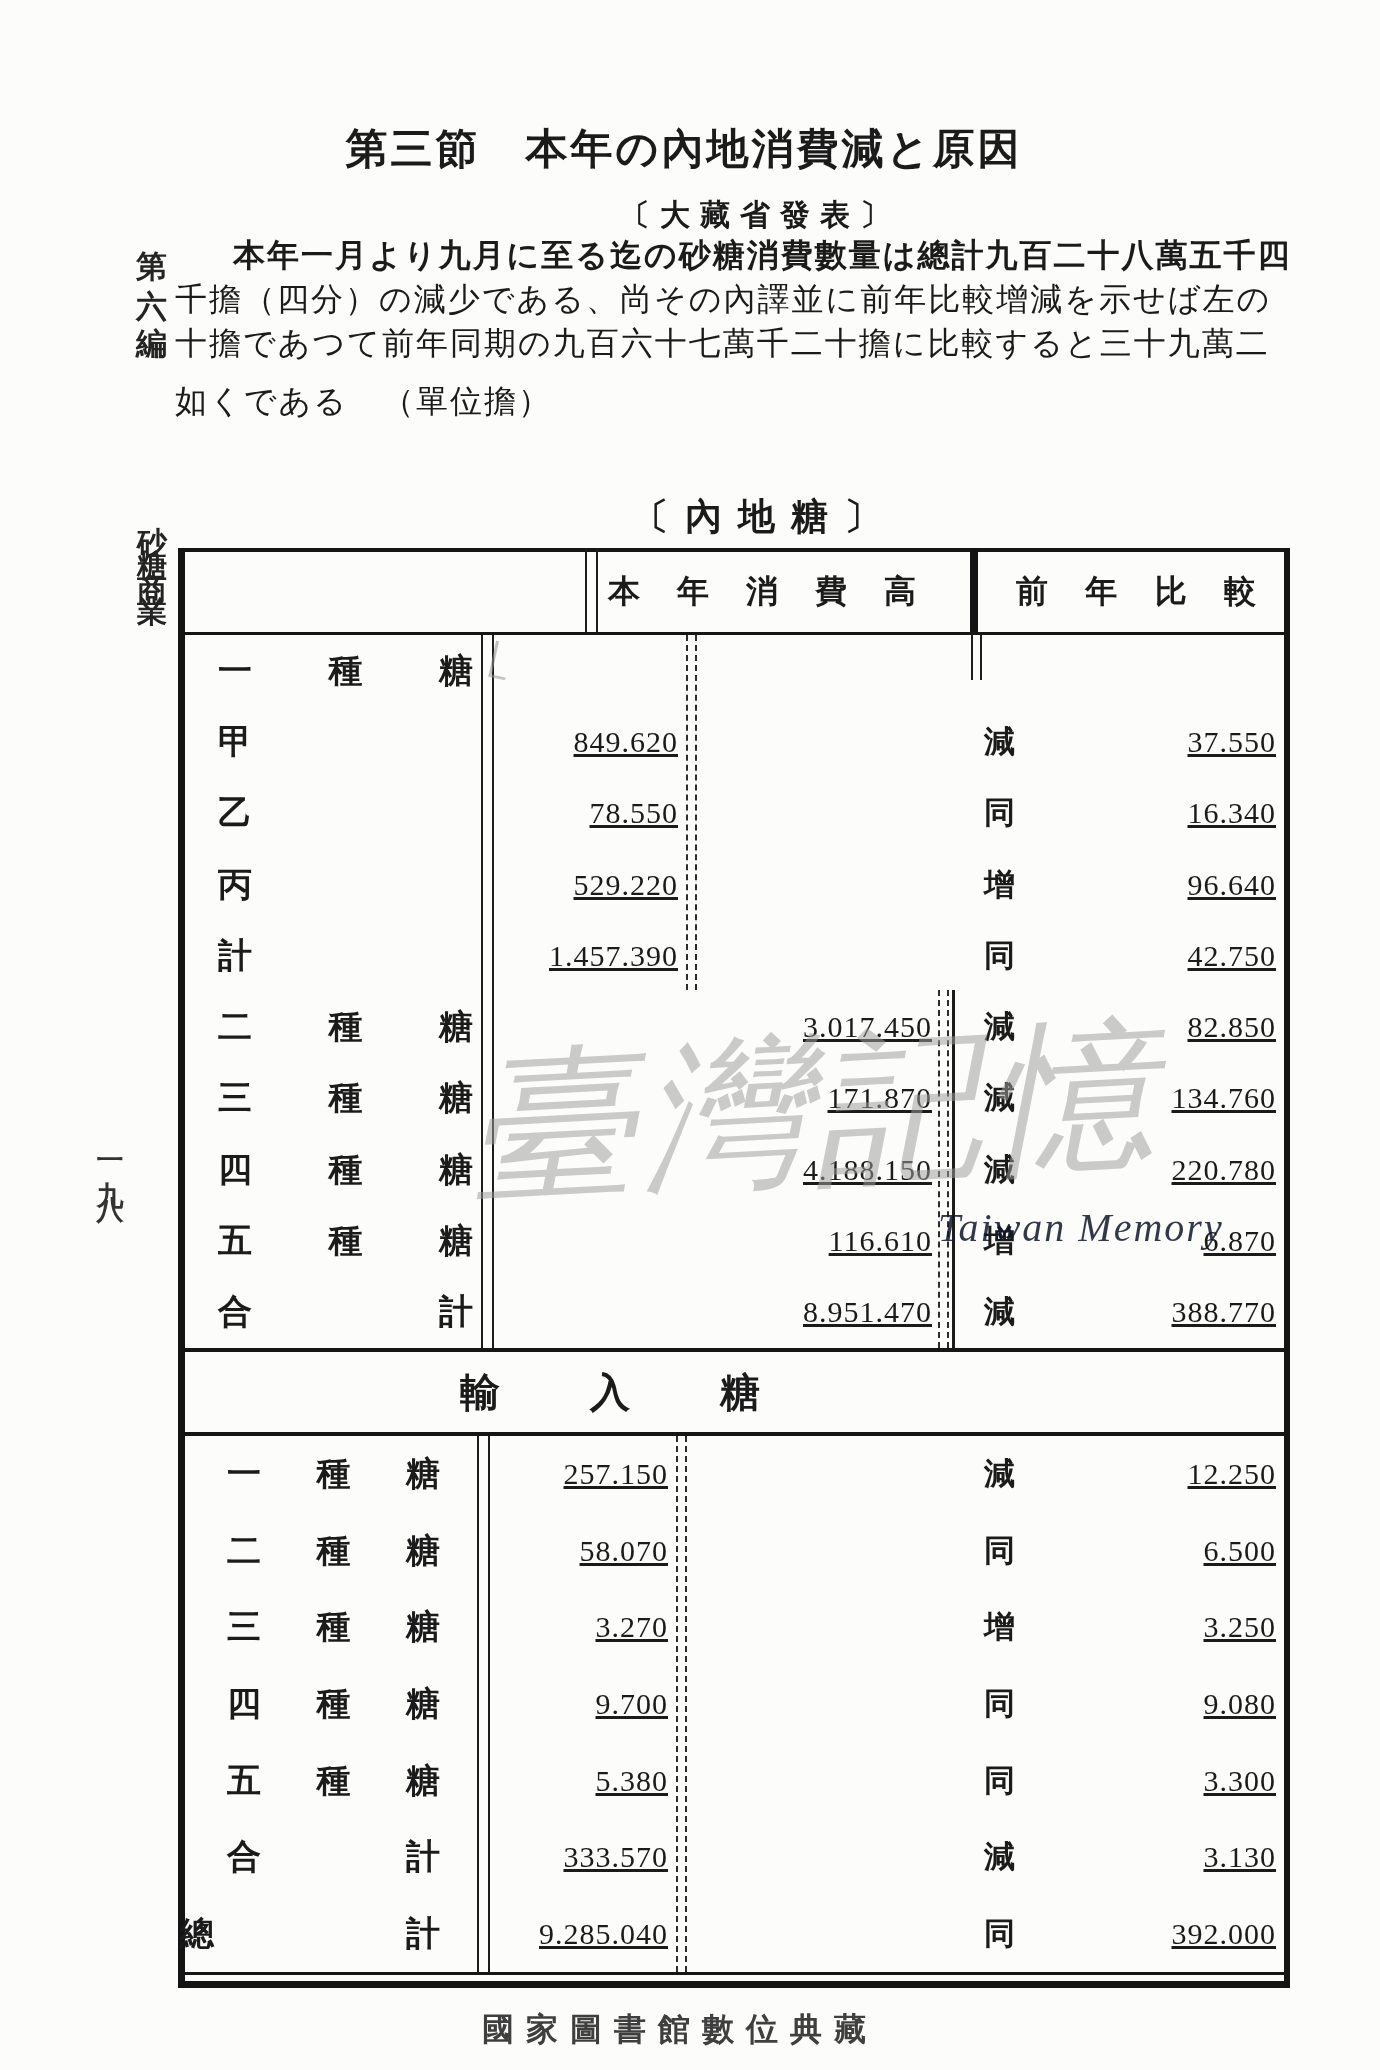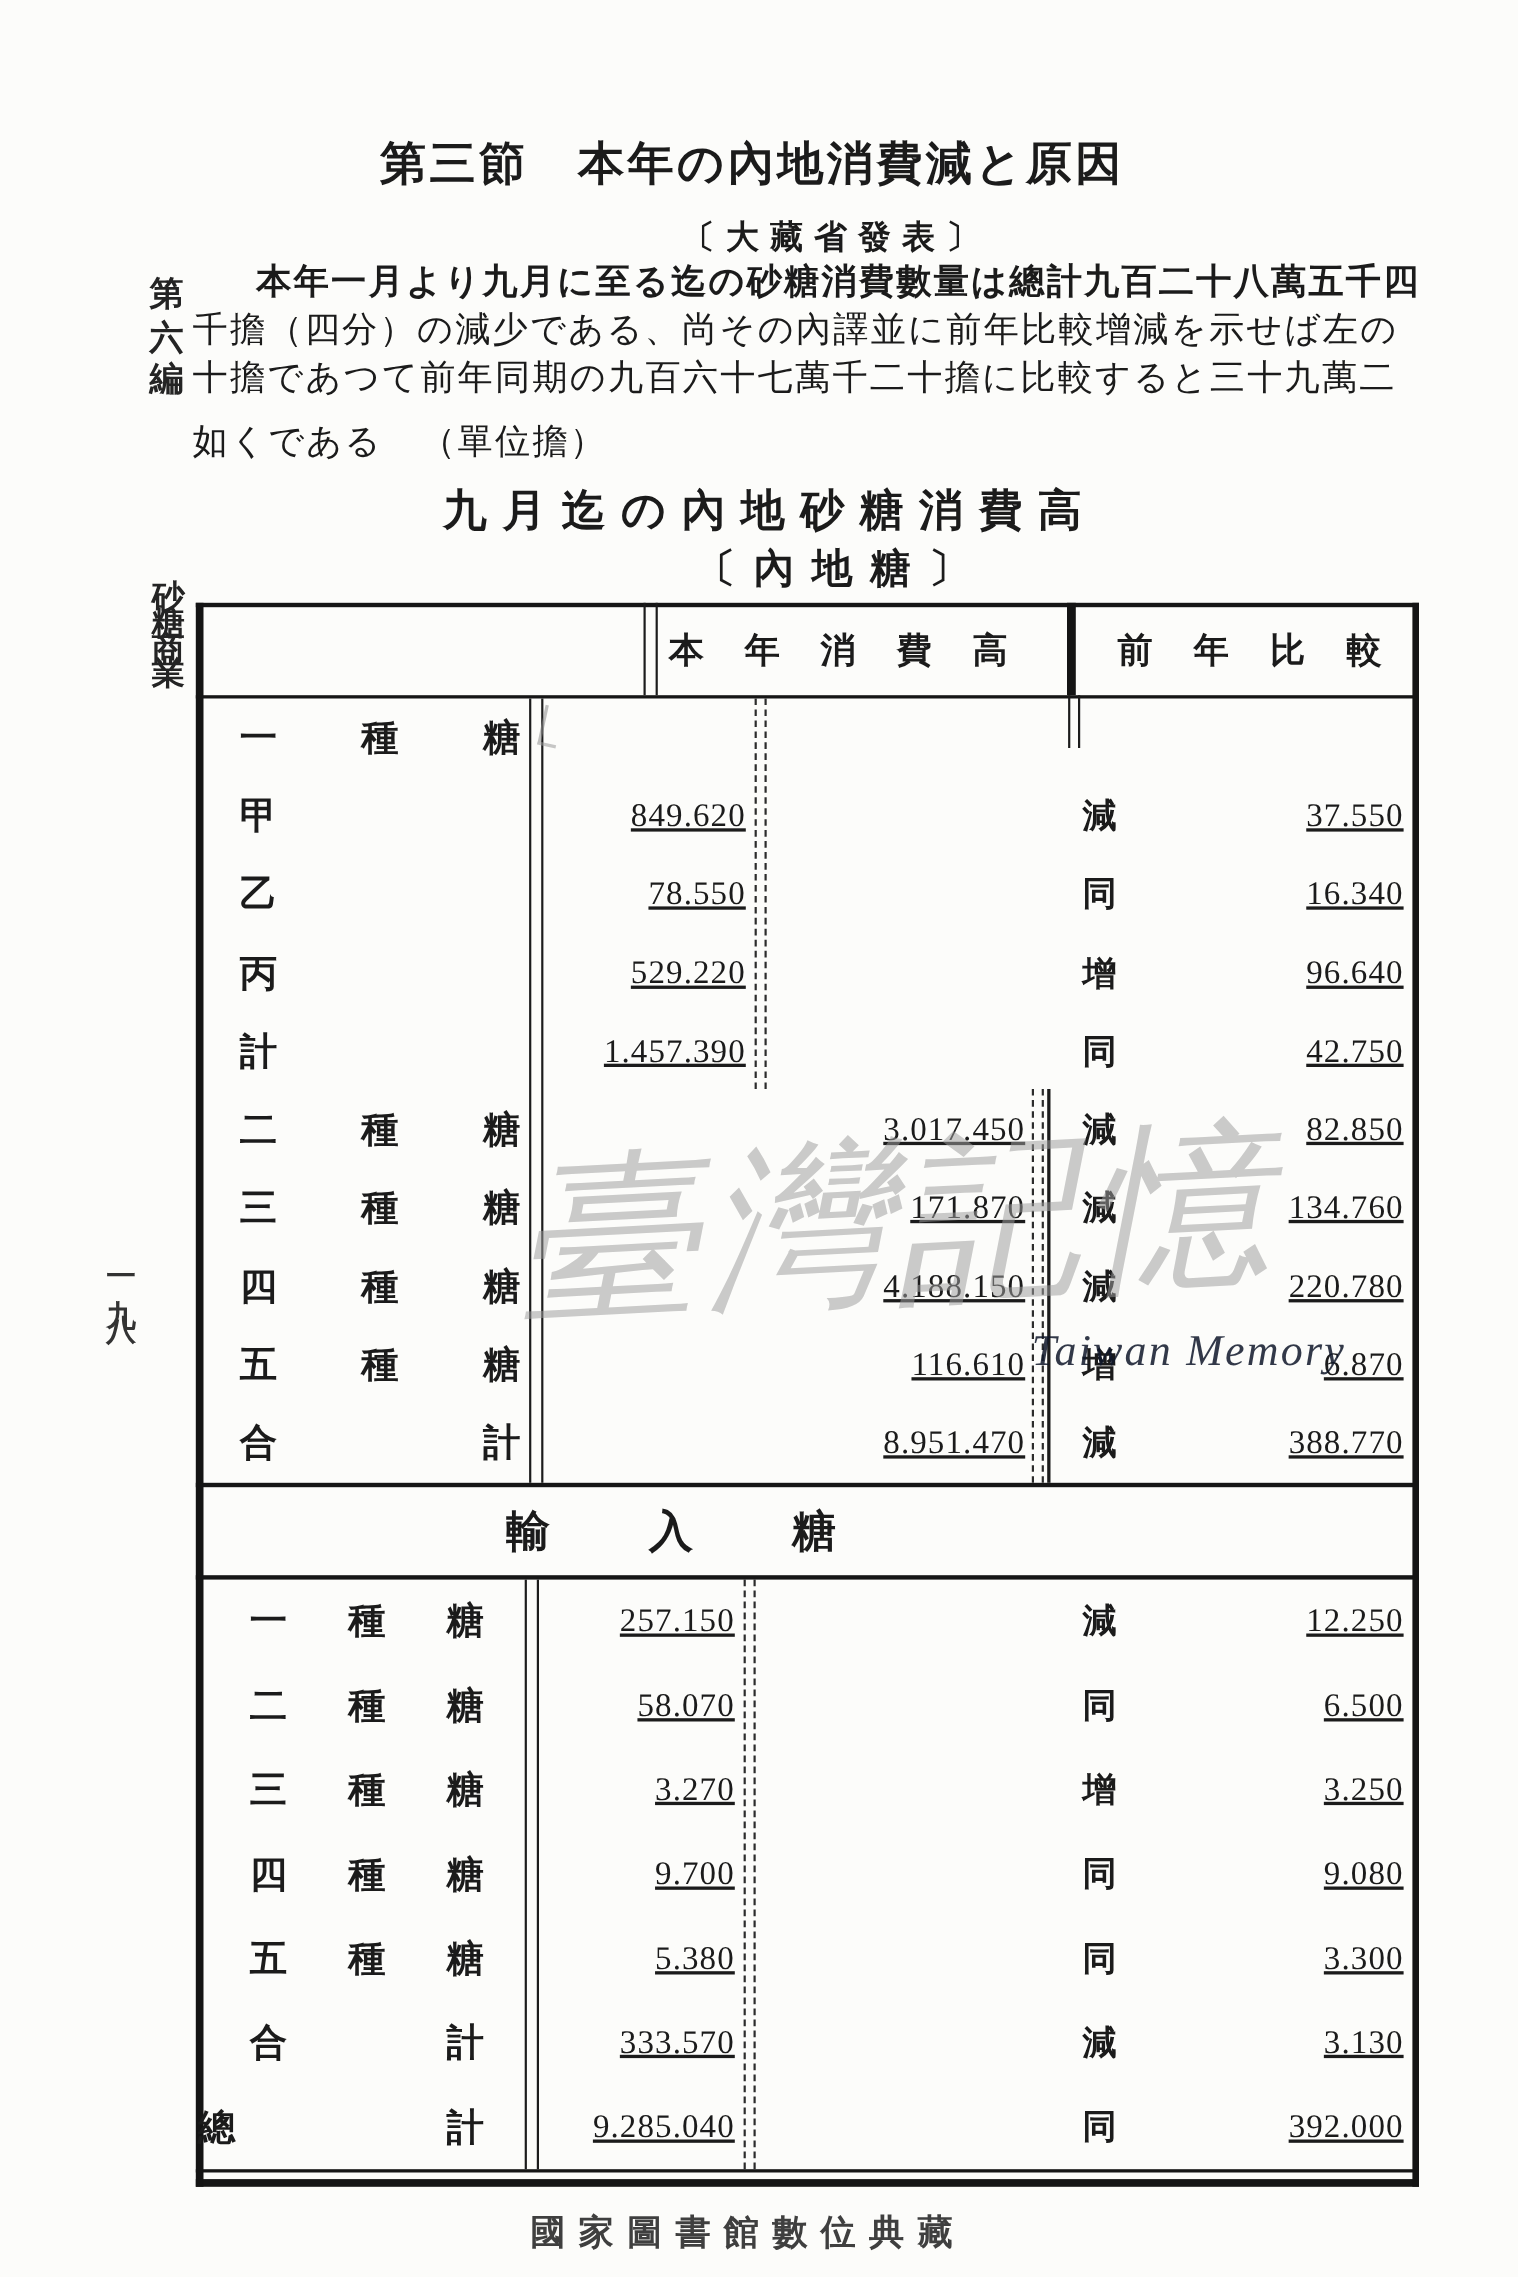--- a/index.html
+++ b/index.html
@@ -135,21 +135,20 @@
   <h1 class="doc-title">第三節　本年の內地消費減と原因</h1>
   <div class="doc-subtitle">〔大藏省發表〕</div>
 
   <div class="paragraph">
     <div class="pline indent">本年一月より九月に至る迄の砂糖消費數量は總計九百二十八萬五千四</div>
     <div class="pline">千擔（四分）の減少である、尚その內譯並に前年比較增減を示せば左の</div>
     <div class="pline">十擔であつて前年同期の九百六十七萬千二十擔に比較すると三十九萬二</div>
     <div class="pline lastline">如くである　（單位擔）</div>
   </div>
 
-  <div class="tbl-title">九月迄の內地砂糖消費高</div>
   <div class="tbl-group">〔內地糖〕</div>
 
   <div class="tablewrap">
 
     <div class="hline l-top"></div>
     <div class="hline l-head"></div>
     <div class="hline l-band-top"></div>
     <div class="hline l-band-bot"></div>
     <div class="hline l-bot1"></div>
     <div class="hline l-bot2"></div>

